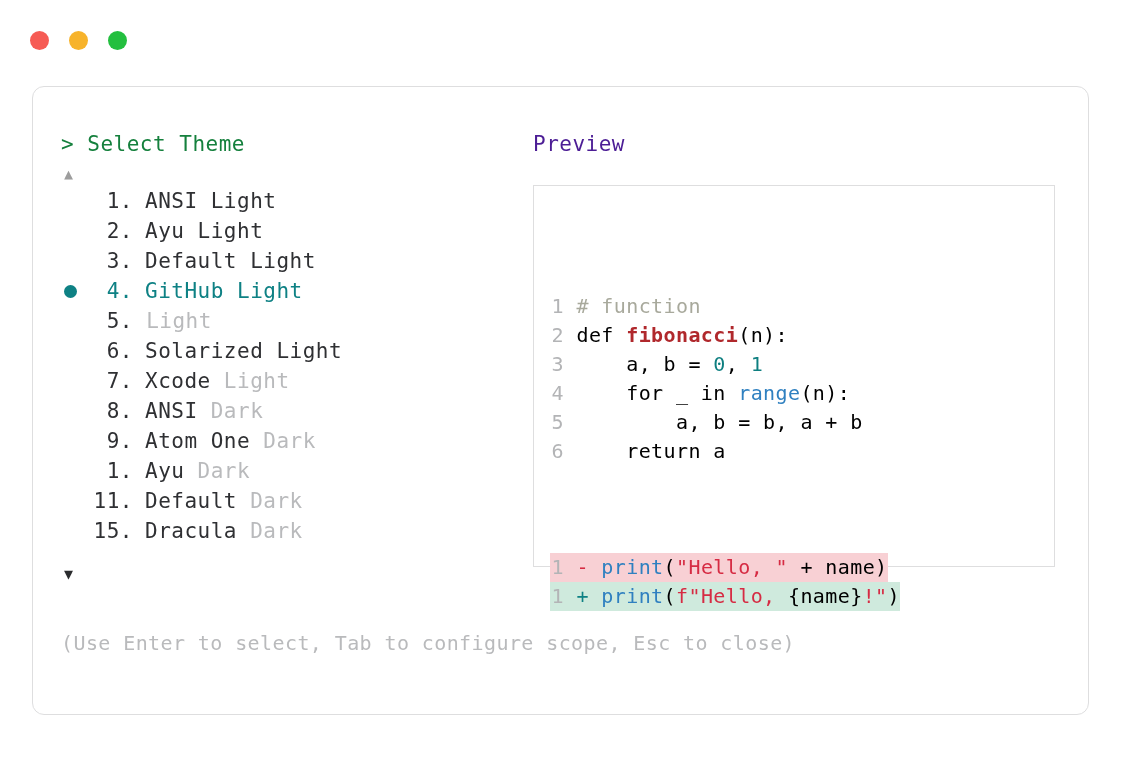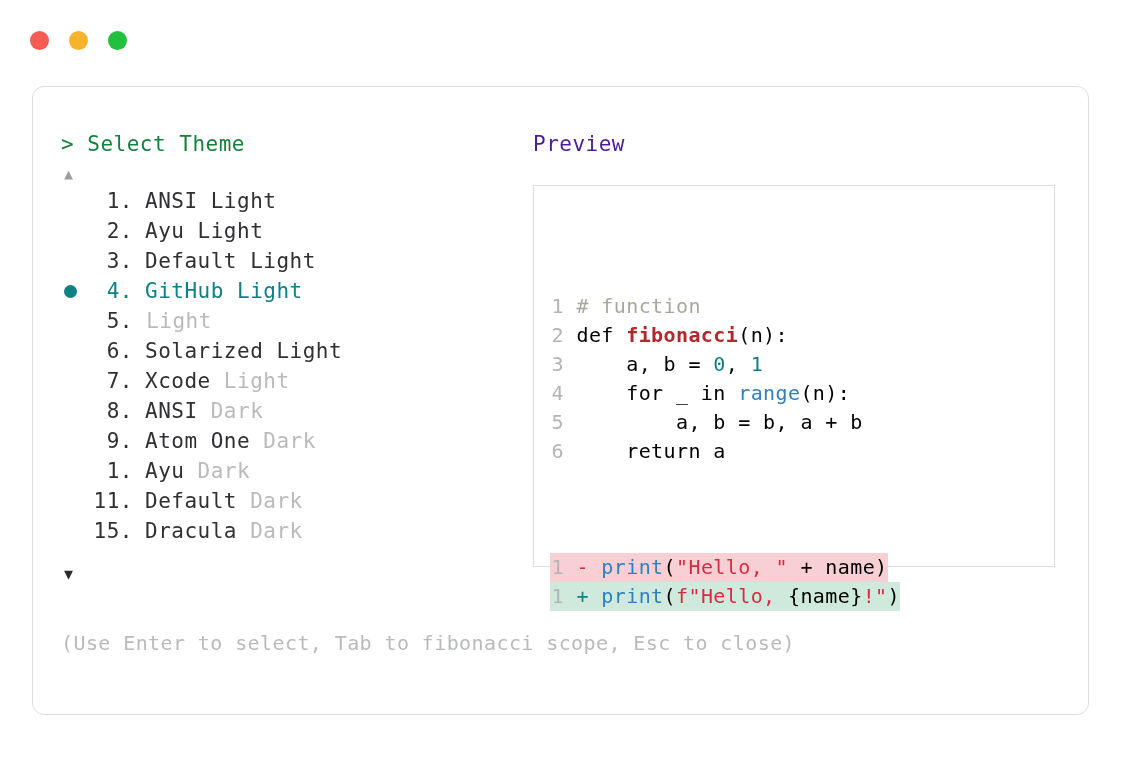--- a/index.html
+++ b/index.html
@@ -215,14 +215,14 @@
   <div class="col-right">
     <div class="section-title">Preview</div>
     <div class="preview-panel">
       <div class="code">
         <div id="code-lines"><span class="code-line"><span class="ln">1</span><span class="code-body"> <span class="tok-comment"># function</span></span></span><span class="code-line"><span class="ln">2</span><span class="code-body"> <span class="tok-plain">def </span><span class="tok-func">fibonacci</span><span class="tok-plain">(n):</span></span></span><span class="code-line"><span class="ln">3</span><span class="code-body"> <span class="tok-plain">    a, b = </span><span class="tok-num">0</span><span class="tok-plain">, </span><span class="tok-num">1</span></span></span><span class="code-line"><span class="ln">4</span><span class="code-body"> <span class="tok-plain">    for _ in </span><span class="tok-builtin">range</span><span class="tok-plain">(n):</span></span></span><span class="code-line"><span class="ln">5</span><span class="code-body"> <span class="tok-plain">        a, b = b, a + b</span></span></span><span class="code-line"><span class="ln">6</span><span class="code-body"> <span class="tok-plain">    return a</span></span></span></div>
         <div class="diff-block" id="diff-lines"><div><span class="diff-line del"><span class="ln">1</span><span class="sign-del"> - </span><span class="code-body"><span class="tok-builtin">print</span><span class="tok-plain">(</span><span class="tok-str">"Hello, "</span><span class="tok-plain"> + name)</span></span></span></div><div><span class="diff-line add"><span class="ln">1</span><span class="sign-add"> + </span><span class="code-body"><span class="tok-builtin">print</span><span class="tok-plain">(</span><span class="tok-str">f"Hello, </span><span class="tok-plain">{name}</span><span class="tok-str">!"</span><span class="tok-plain">)</span></span></span></div></div>
       </div>
     </div>
   </div>
 
-  <div class="hint">(Use Enter to select, Tab to fibonacci scope, Esc to close)</div>
+  <div class="hint">(Use Enter to select, Tab to configure scope, Esc to close)</div>
 </div>
 
 </body></html>

